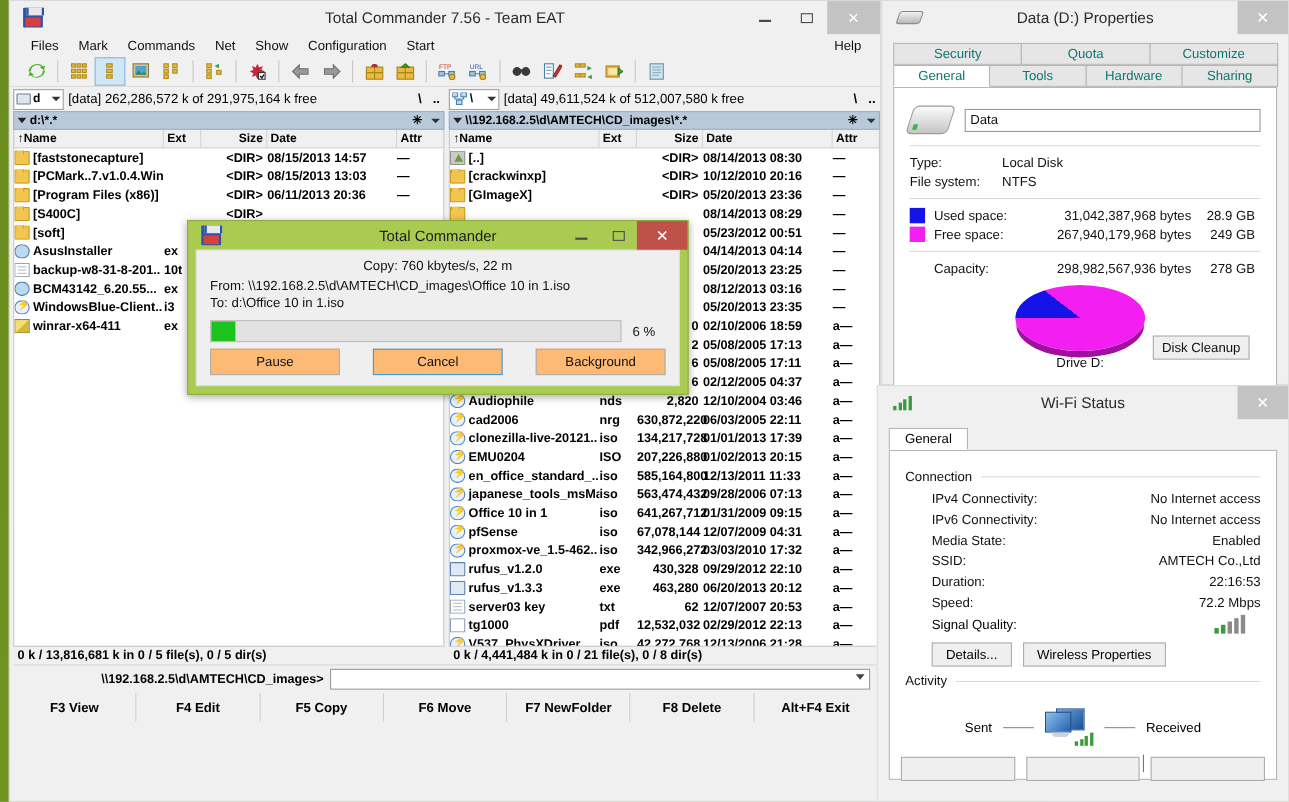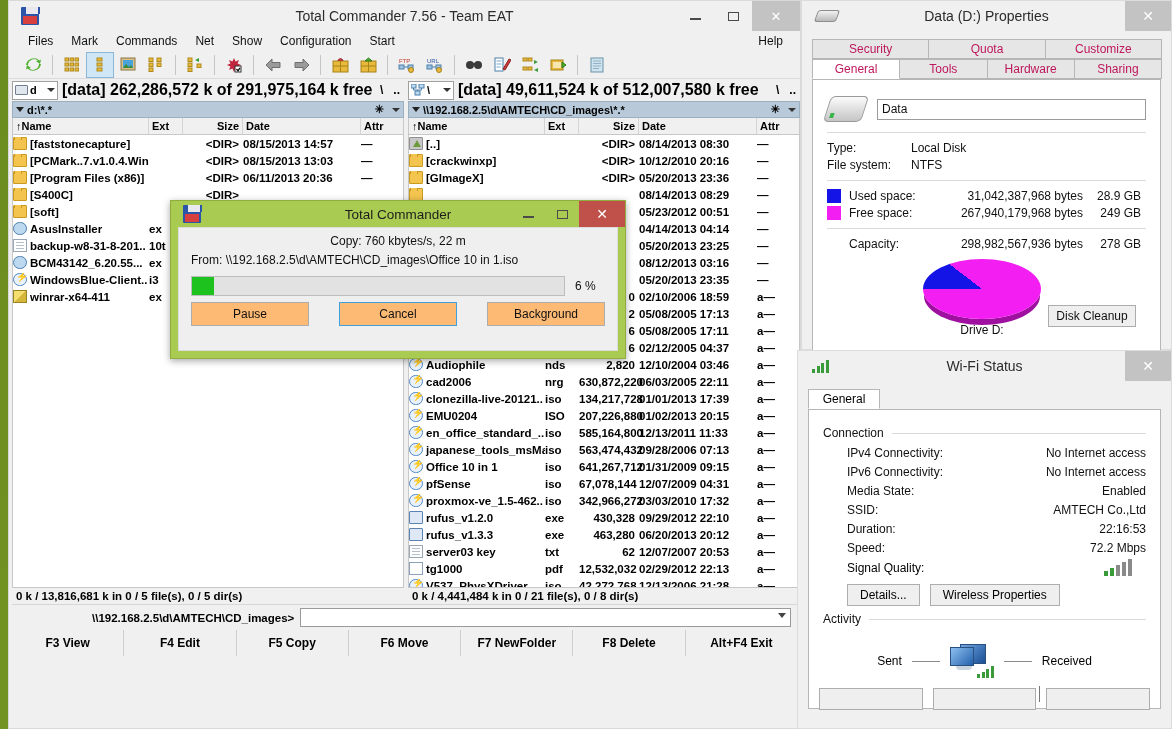--- a/index.html
+++ b/index.html
@@ -66,21 +66,21 @@
   #tc-panels { display:flex; flex:none; height:525px; padding:0 3px; gap:4px; }
   .panel { width:392px; display:flex; flex-direction:column; }
   .drive-bar { height:22px; display:flex; align-items:center; gap:4px; font-size:12px; font-weight:bold; color:#000; }
   .drive-sel {
     width:46px; height:19px; border:1px solid #a0a0a0; background:#fff;
     display:flex; align-items:center; gap:2px; padding:0 2px; font-size:11px;
   }
   .drive-sel .dicon { width:13px; height:10px; background:#dfe6ee; border:1px solid #6f7f8f; border-radius:1px; flex:none;}
   .drive-sel .netico { width:14px; height:12px; position:relative; flex:none;}
   .caret { width:0;height:0;border-left:4px solid transparent;border-right:4px solid transparent;border-top:4px solid #333; margin-left:auto;}
-  .drive-info { font-size:16px; font-weight:bold; white-space:nowrap; }
+  .drive-info { font-size:12px; font-weight:normal; white-space:nowrap; }
   .drive-right { margin-left:auto; display:flex; gap:10px; padding-right:4px; font-weight:bold;}
 
   .path-bar {
     height:17px; background:#b8cada; border:1px solid #9aafc0; display:flex; align-items:center;
     font-size:11px; font-weight:bold; color:#000; padding:0 3px; position:relative;
   }
   .path-bar .pcaret { width:0;height:0;border-left:4px solid transparent;border-right:4px solid transparent;border-top:5px solid #222; margin-right:3px;}
   .path-bar .pright { margin-left:auto; display:flex; align-items:center; gap:8px; }
 
   .file-head {
@@ -177,21 +177,21 @@
     width:22px; height:12px; margin-left:14px; position:relative; flex:none;
     background:linear-gradient(#f1f1f1,#b9b9b9); border:1px solid #8d8d8d; border-radius:3px;
     transform:skewX(-20deg);
   }
   #props-win .pclose { position:absolute; right:0; top:0; width:46px; height:30px; background:#c3c3c3;
     display:flex; align-items:center; justify-content:center; color:#fff; font-size:14px; z-index:3;}
   .tabstrip { padding:8px 10px 0 10px; }
   .tabrow { display:flex; }
   .tab {
     flex:1; height:20px; border:1px solid #b6b6b6; background:#e6e6e6; margin-right:-1px;
-    display:flex; align-items:center; justify-content:center; font-size:12px; color:#be185d;
+    display:flex; align-items:center; justify-content:center; font-size:12px; color:#0f766e;
   }
   .tabrow.row2 .tab.active { background:#fff; border-bottom-color:#fff; position:relative; z-index:2;}
   .tabpanel {
     margin:0 10px 10px 10px; background:#fff; border:1px solid #b6b6b6;
     height:276px; padding:10px 14px; position:relative; font-size:12px; color:#111;
   }
   .vol-row { display:flex; align-items:center; gap:12px; margin:6px 0 10px;}
   .vol-disk {
     width:38px; height:26px; flex:none; position:relative;
     background:linear-gradient(#fbfbfb,#c5c5c5); border:1px solid #9a9a9a; border-radius:5px;
@@ -940,20 +940,21 @@
         </div>
       <div class="dbtn">
           <i class="glyph-max"></i>
         </div>
       <div class="dbtn close" style="background: rgb(192, 80, 74);">✕</div>
     </div>
   </div>
   <div class="dbody">
     <div class="copy-rate">Copy: 760 kbytes/s, 22 m</div>
     <div class="copy-line">From: \\192.168.2.5\d\AMTECH\CD_images\Office 10 in 1.iso</div>
+    <div class="copy-line">To:  d:\Office 10 in 1.iso</div>
     <div class="prog-wrap">
       <div class="prog-bar">
         <div class="prog-fill" id="prog-fill" style="width: 6%; background: rgb(30, 194, 30);"></div>
       </div>
       <div class="prog-pct">6 %</div>
     </div>
     <div class="dlg-btns">
       <div class="dbtn2">Pause</div>
       <div class="dbtn2 focus">Cancel</div>
       <div class="dbtn2">Background</div>

